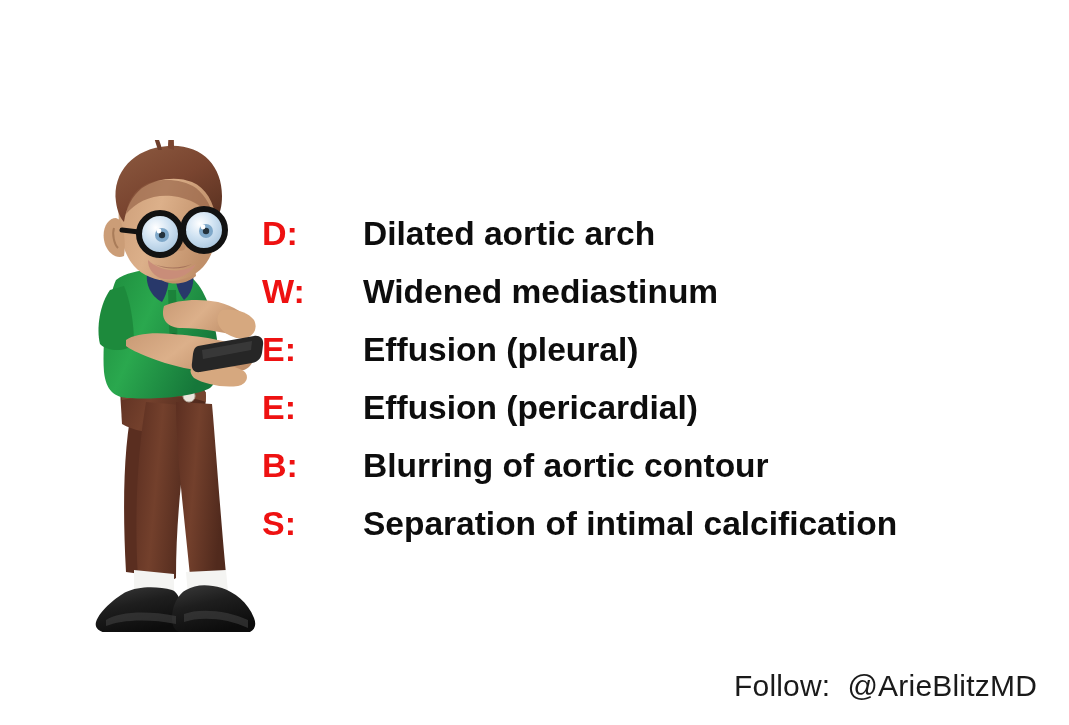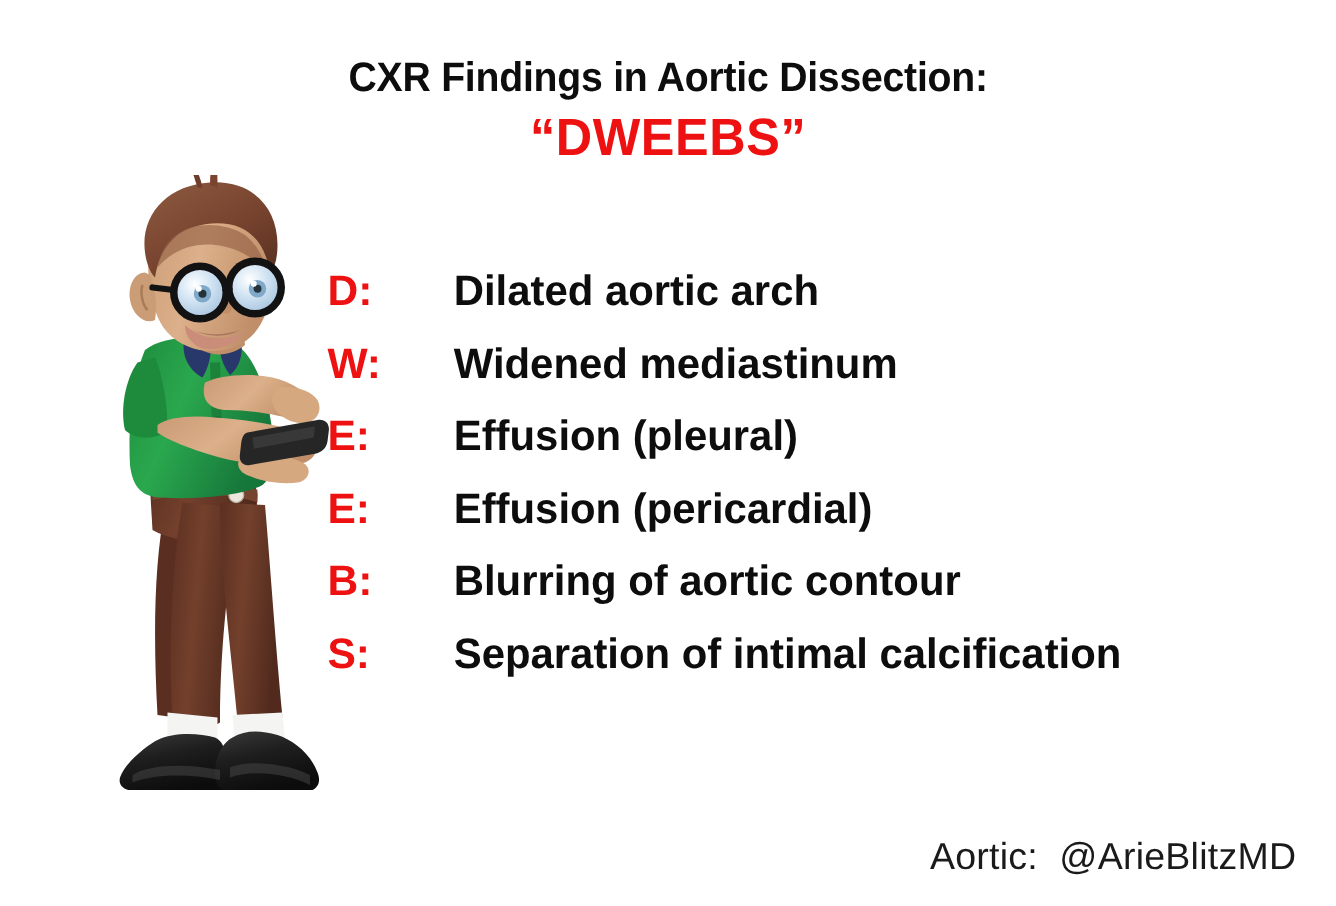--- a/index.html
+++ b/index.html
@@ -103,24 +103,20 @@
     width: 200px;
     height: 492px;
   }
   #character svg { display: block; }
 </style>
 </head>
 <body>
 
 <div id="slide">
 
-  <div id="title-block">
-    <div id="main-title">CXR Findings in Aortic Dissection:</div>
-    <div id="acronym-title">“DWEEBS”</div>
-  </div>
 
   <div id="mnemonic-list">
 
     <div class="mnemonic-row">
       <span class="mnemonic-letter">D:</span>
       <span class="mnemonic-text">Dilated aortic arch</span>
     </div>
 
     <div class="mnemonic-row">
       <span class="mnemonic-letter">W:</span>
@@ -142,21 +138,21 @@
       <span class="mnemonic-text">Blurring of aortic contour</span>
     </div>
 
     <div class="mnemonic-row">
       <span class="mnemonic-letter">S:</span>
       <span class="mnemonic-text">Separation of intimal calcification</span>
     </div>
 
   </div>
 
-  <div id="footer-handle">Aortic:  @ArieBlitzMD</div>
+  <div id="footer-handle">Follow:  @ArieBlitzMD</div>
 
   <div id="character">
     <svg width="200" height="492" viewBox="0 0 200 492" xmlns="http://www.w3.org/2000/svg">
       <defs>
         <linearGradient id="skinG" x1="0" y1="0" x2="1" y2="0.4">
           <stop offset="0" stop-color="#c99a75"></stop>
           <stop offset="0.5" stop-color="#dcb08a"></stop>
           <stop offset="1" stop-color="#c08f69"></stop>
         </linearGradient>
         <linearGradient id="hairG" x1="0" y1="0" x2="0.8" y2="1">

